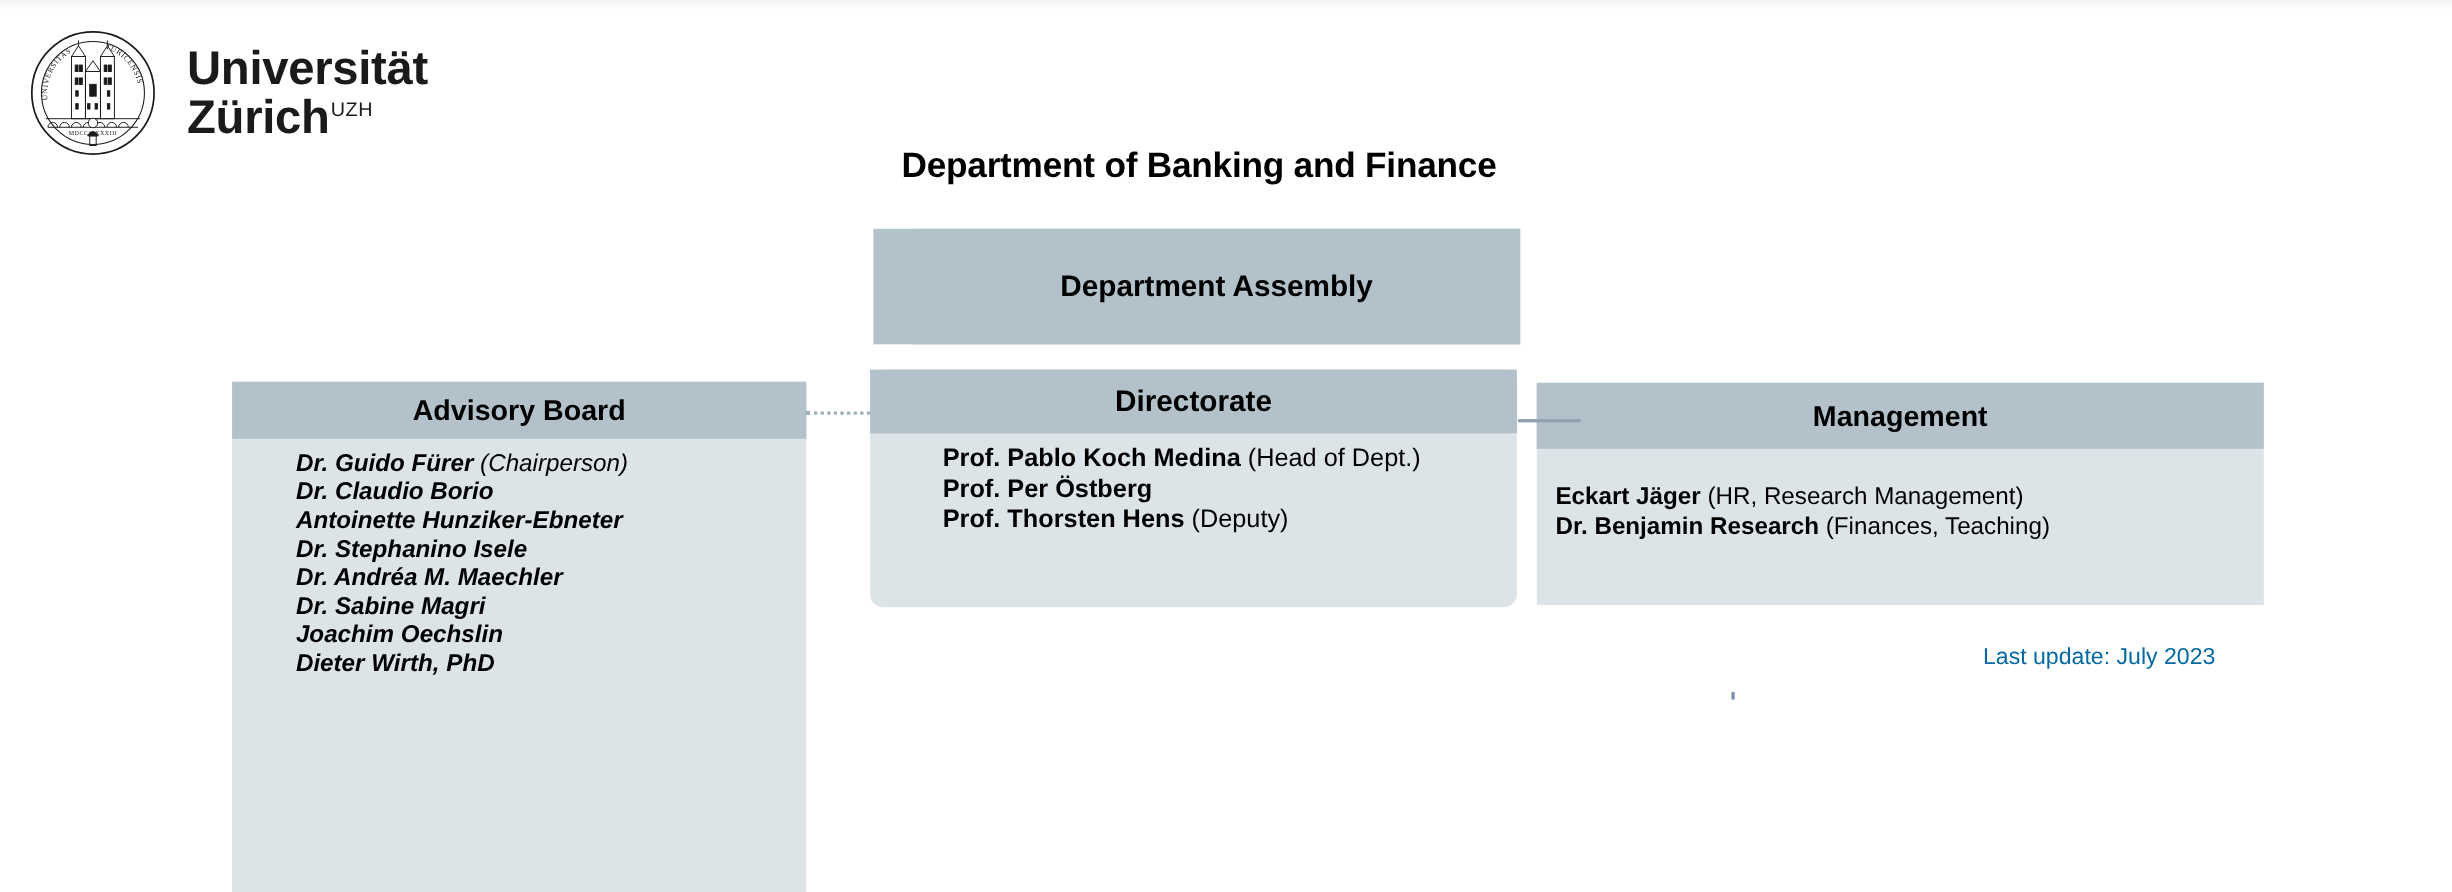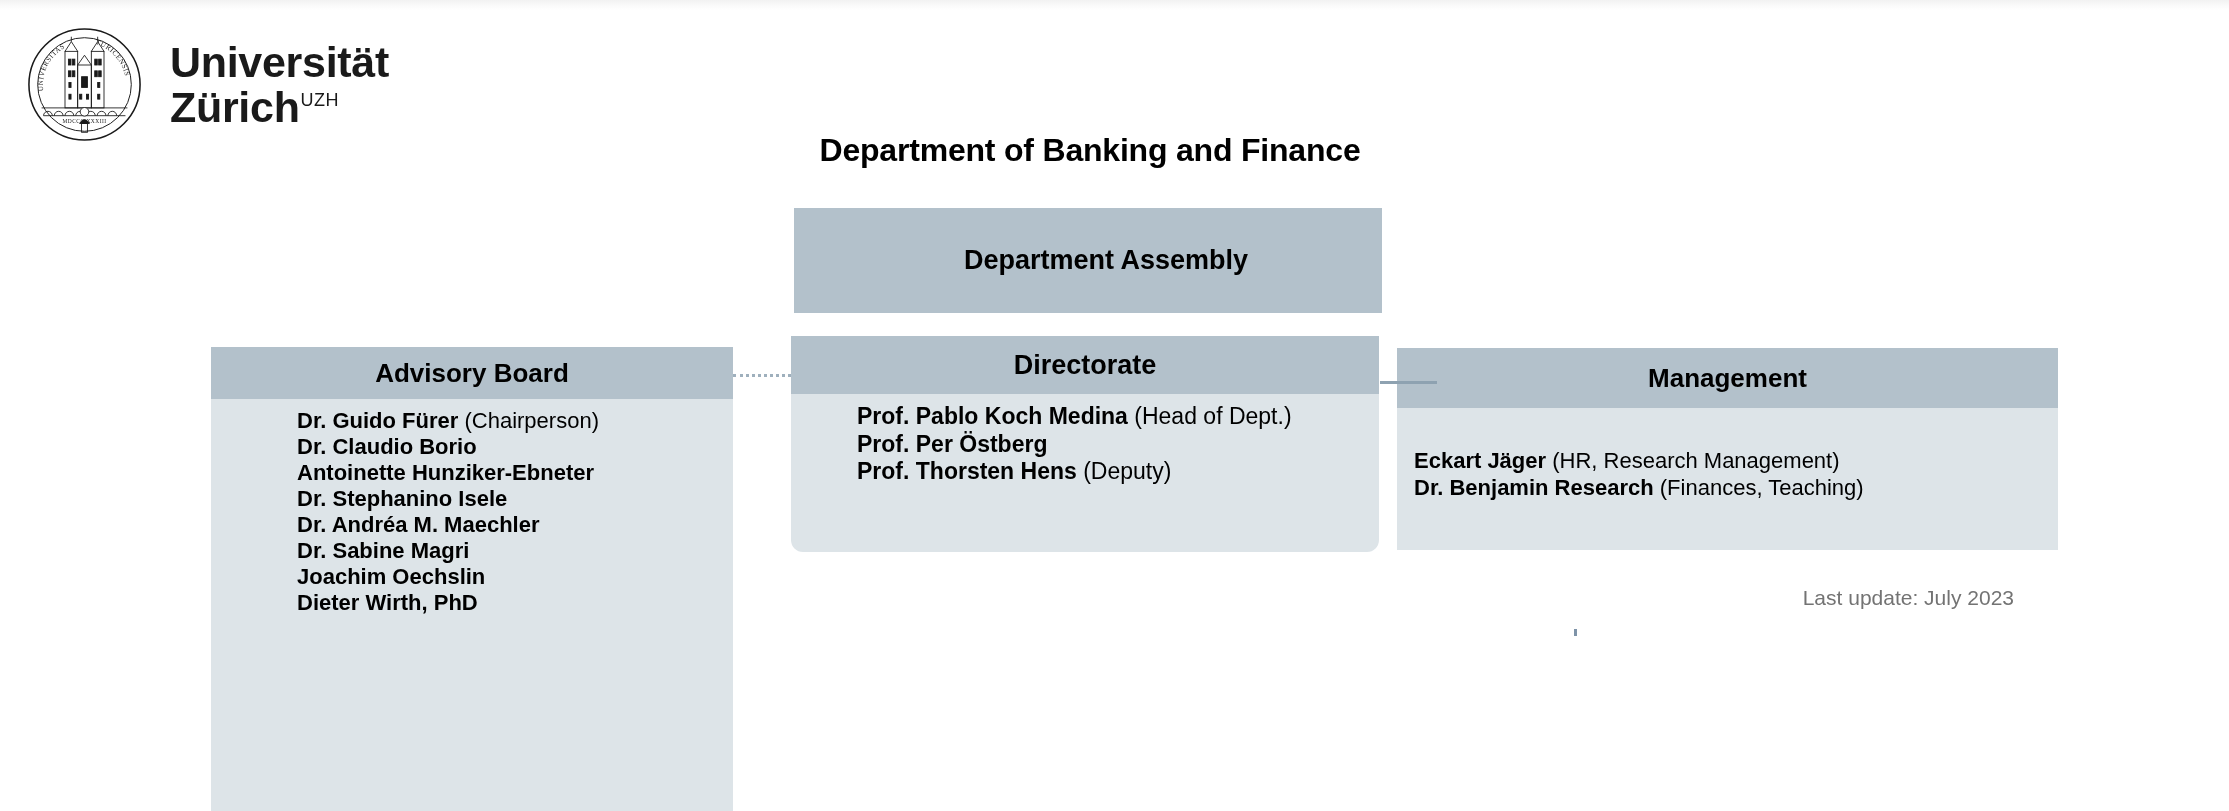--- a/index.html
+++ b/index.html
@@ -109,37 +109,37 @@
     width: 100%; height: 100%;
     font-size: 27px;
   }
 
   
   #box-advisory {
     left: 211px; top: 347px;
     width: 522px; height: 492px;
   }
   #box-advisory .box-head { height: 52px; }
-  #box-advisory .entry { padding-left: 86px; font-size: 22px; line-height: 1.185; }
+  #box-advisory .entry { padding-left: 58px; font-size: 22px; line-height: 1.185; font-style: italic; }
 
   
   #box-directorate {
     left: 791px; top: 336px;
     width: 588px; height: 216px; border-radius: 12px;
   }
   #box-directorate .box-head { height: 58px; font-size: 27px; }
   #box-directorate .entry { padding-left: 66px; font-size: 23px; line-height: 1.2; }
 
   
   #box-management {
     left: 1397px; top: 348px;
     width: 661px; height: 202px;
   }
   #box-management .box-head { height: 60px; font-size: 26px; }
-  #box-management .box-body { padding-top: 40px; }
+  #box-management .box-body { padding-top: 30px; }
   #box-management .entry { padding-left: 17px; font-size: 22px; line-height: 1.22; }
 
   
   .conn-dotted {
     position: absolute;
     left: 733px; top: 374px;
     width: 58px; height: 3px;
     border-top: 3px dotted #9fb0bd;
   }
   .conn-solid {
@@ -156,21 +156,21 @@
   }
 
   
   .last-update {
     position: absolute;
     left: 1420px;
     top: 586px;
     width: 594px;
     text-align: right;
     font-size: 21px;
-    color: #737373;
+    color: #0369a1;
   }
 </style>
 </head>
 <body>
 
 <div class="page">
 
   <div class="top-edge"></div>
 
   <div class="logo-block">

